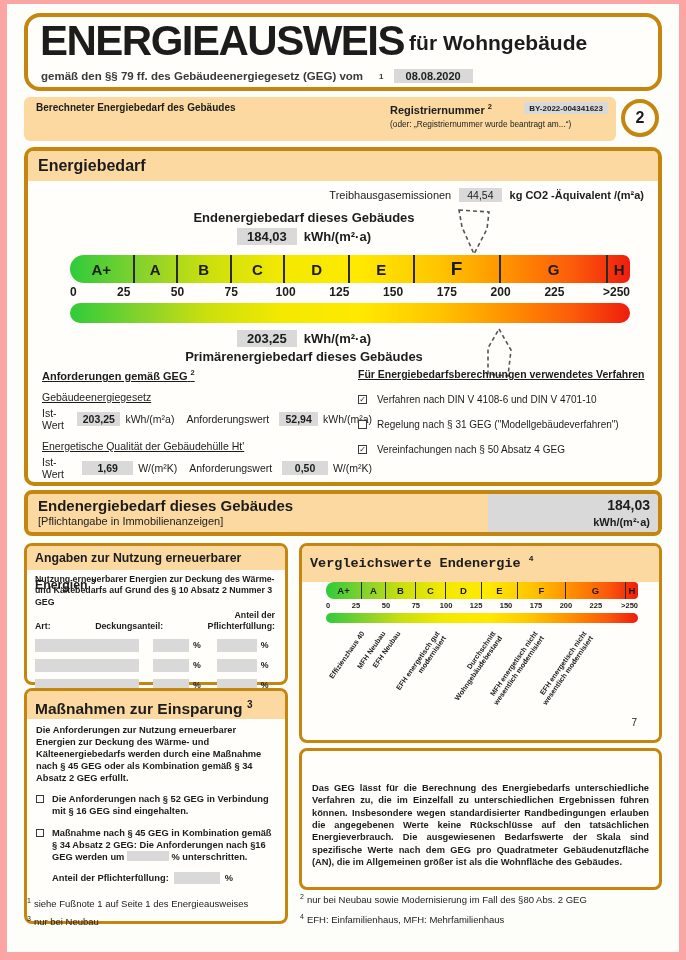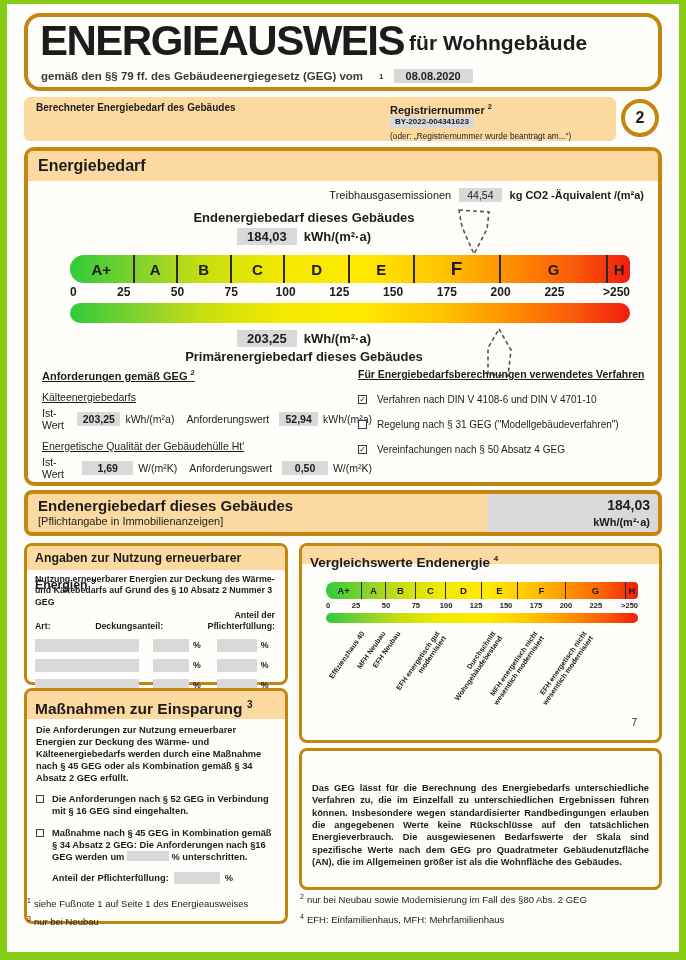--- a/index.html
+++ b/index.html
@@ -1,38 +1,38 @@
 <!DOCTYPE html>
 <html><head>
 <meta charset="utf-8">
 <style>
   * { margin:0; padding:0; box-sizing:border-box; }
   html,body { background:#d8d7d3; }
   body { font-family:"Liberation Sans", sans-serif; color:#1c1c1c; }
-  .canvas { position:relative; width:686px; height:960px; background:#84cc16; overflow:hidden; }
+  .canvas { position:relative; width:686px; height:960px; background:#fca5a5; overflow:hidden; }
   .sheet { position:absolute; left:7px; top:4px; width:672px; height:948px; background:#fdfdfa; }
 
   .obox { position:absolute; border:4px solid #c5860f; border-radius:12px; background:#fffefb; }
   .oband { position:absolute; background:#fbd9a1; border-radius:6px; }
   .gbox { background:#d9d9d9; display:inline-block; text-align:center; }
 
   
   .title-box { left:24px; top:13px; width:638px; height:78px; border-radius:16px; }
   .title-row { position:absolute; left:12px; top:2px; display:flex; align-items:flex-end; }
   .main-title { font-size:42px; font-weight:900; letter-spacing:-1.5px; line-height:1.05; }
   .title-suffix { font-size:21px; font-weight:bold; margin-left:5px; padding-bottom:8px; }
   .subtitle-row { position:absolute; left:13px; top:52px; display:flex; align-items:center; font-size:11.5px; font-weight:bold; color:#3a3a3a; }
   .subtitle-row sup { font-size:8px; margin-left:16px; }
   .date-box { margin-left:10px; font-size:11px; font-weight:bold; color:#222; padding:1px 12px; }
 
   
   .band2 { left:24px; top:97px; width:592px; height:44px; }
   .band2-title { position:absolute; left:12px; top:5px; font-size:10px; font-weight:bold; }
   .reg-area { position:absolute; left:366px; top:5px; width:218px; }
-  .reg-row1 { display:flex; justify-content:space-between; align-items:flex-start;flex-direction:column; }
+  .reg-row1 { display:flex; justify-content:space-between; align-items:flex-start; }
   .reg-label { font-size:11px; font-weight:bold; }
   .reg-label sup { font-size:7.5px; }
   .reg-value { font-size:8px; font-weight:bold; padding:1.5px 5px; }
   .reg-alt { font-size:8.3px; margin-top:3px; color:#222; }
   .page-circle { position:absolute; left:621px; top:99px; width:38px; height:38px; border:4px solid #c5860f; border-radius:50%; background:#fffefb; display:flex; align-items:center; justify-content:center; font-size:16px; font-weight:bold; }
 
   
   .main-box { left:24px; top:147px; width:638px; height:339px; border-radius:10px; }
   .sec-header { position:absolute; left:0; top:0; width:100%; height:30px; background:#fbd9a1; border-radius:5px 5px 0 0; font-size:16px; font-weight:bold; line-height:30px; padding-left:10px; }
   .ghg-row { position:absolute; right:14px; top:37px; display:flex; align-items:center; gap:8px; }
@@ -122,21 +122,21 @@
   .measures-box .small-header sup { font-size:10px; }
   .meas-body { position:absolute; left:9px; top:33px; width:242px; font-size:9.3px; font-weight:bold; line-height:1.3; }
   .meas-item { display:flex; gap:8px; margin-top:9px; }
   .meas-item .checkbox { width:8px; height:8px; margin-top:2px; }
   .inline-gbox { display:inline-block; width:42px; height:10px; vertical-align:-1px; }
   .anteil-row { margin-top:9px; margin-left:16px; display:flex; align-items:center; gap:5px; }
   .anteil-row .gbox { width:46px; height:12px; }
 
   
   .compare-box { left:299px; top:543px; width:363px; height:200px; border-width:3px; border-radius:8px; }
-  .compare-box .small-header { height:18px; font-size:13.5px; line-height:26px; }
+  .compare-box .small-header { height:36px; font-size:13.5px; line-height:26px;font-family:Liberation Mono, monospace; }
   .mini-letters { left:24px; top:36px; width:312px; height:17px; border-radius:8px 4px 4px 8px; }
   .mini-letters .seg { font-size:9.5px; border-right-width:1.5px; }
   .mini-ticks { left:24px; top:55px; width:312px; height:10px; font-size:7.5px; }
   .mini-bar2 { left:24px; top:67px; width:312px; height:10px; border-radius:5px; }
   .cmp-label { position:absolute; top:84px; font-size:7.2px; font-weight:bold; line-height:1.18; transform:rotate(-55deg); transform-origin:top right; text-align:right; }
   .cl0 { right:299px; white-space:nowrap; }
   .cl1 { right:278px; white-space:nowrap; }
   .cl2 { right:263px; white-space:nowrap; }
   .cl3 { right:224px; width:80px; }
   .cl4 { right:168px; width:88px; }
@@ -241,21 +241,21 @@
       </div>
       <div class="cg-label" style="margin-top:2px;">Primärenergiebedarf dieses Gebäudes</div>
     </div>
 
     <svg class="pointer" style="left:452px; top:175px;" width="38" height="54" viewBox="0 0 38 54">
       <polygon points="19,3 31,24 28,50 8,48 8,22" fill="none" stroke="#555" stroke-width="1.6" stroke-dasharray="4 3"></polygon>
     </svg>
 
     <div class="req-col">
       <div class="req-title"><span>Anforderungen gemäß GEG</span> <sup>2</sup></div>
-      <div class="req-sub">Kälteenergiebedarfs</div>
+      <div class="req-sub">Gebäudeenergiegesetz</div>
       <div class="req-row">
         <span>Ist-Wert</span>
         <span class="gbox rb1">203,25</span>
         <span class="unit">kWh/(m²a)</span>
         <span class="anf">Anforderungswert</span>
         <span class="gbox rb2">52,94</span>
         <span class="unit">kWh/(m²a)</span>
       </div>
       <div class="req-sub">Energetische Qualität der Gebäudehülle Ht'</div>
       <div class="req-row">

